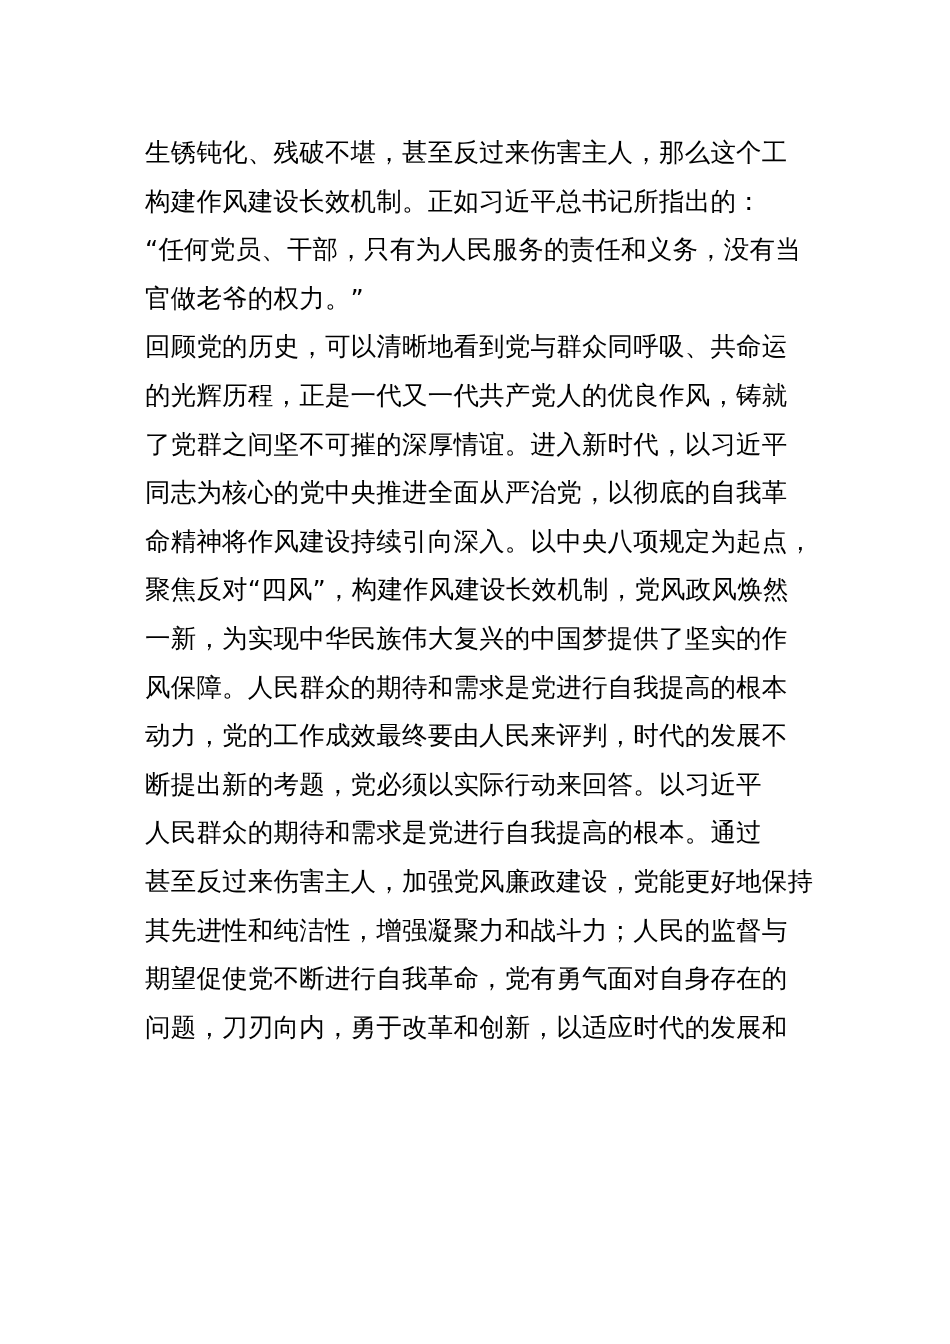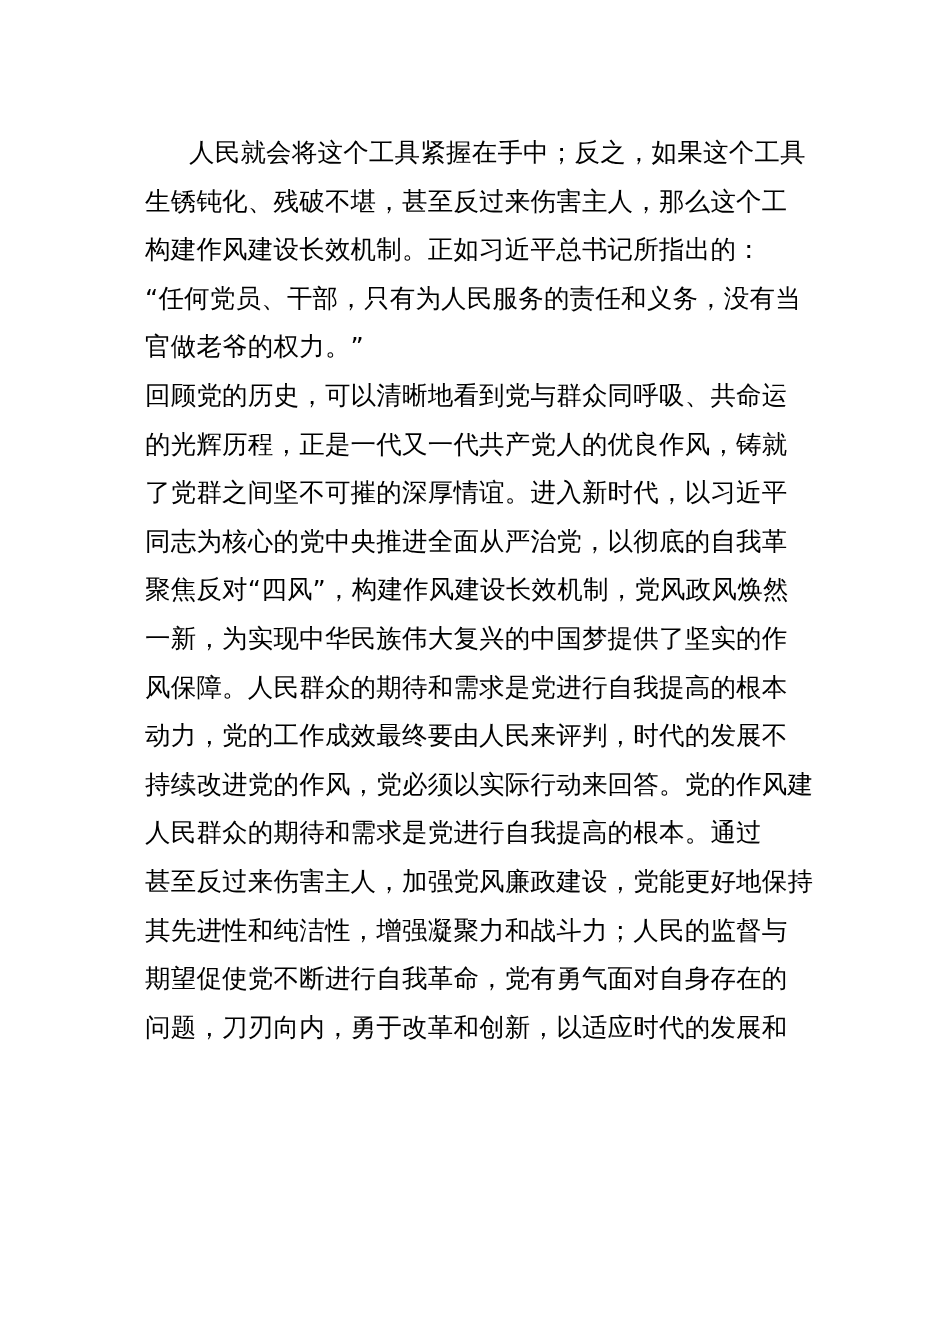--- a/index.html
+++ b/index.html
@@ -39,33 +39,33 @@
     }
     .indent {
       padding-left: 44px;
     }
   </style>
 </head>
 <body>
 
 <div class="page">
   <div class="text-block">
-    <span class="line indent">人民就会将这个工具紧握在手中；反之，如果这个工具</span>
     <span class="line">生锈钝化、残破不堪，甚至反过来伤害主人，那么这个工</span>
     <span class="line">构建作风建设长效机制。正如习近平总书记所指出的：</span>
     <span class="line">“任何党员、干部，只有为人民服务的责任和义务，没有当</span>
     <span class="line">官做老爷的权力。”</span>
     <span class="line">回顾党的历史，可以清晰地看到党与群众同呼吸、共命运</span>
     <span class="line">的光辉历程，正是一代又一代共产党人的优良作风，铸就</span>
     <span class="line">了党群之间坚不可摧的深厚情谊。进入新时代，以习近平</span>
     <span class="line">同志为核心的党中央推进全面从严治党，以彻底的自我革</span>
+    <span class="line">命精神将作风建设持续引向深入。以中央八项规定为起点，</span>
     <span class="line">聚焦反对“四风”，构建作风建设长效机制，党风政风焕然</span>
     <span class="line">一新，为实现中华民族伟大复兴的中国梦提供了坚实的作</span>
     <span class="line">风保障。人民群众的期待和需求是党进行自我提高的根本</span>
     <span class="line">动力，党的工作成效最终要由人民来评判，时代的发展不</span>
-    <span class="line">持续改进党的作风，党必须以实际行动来回答。党的作风建</span>
+    <span class="line">断提出新的考题，党必须以实际行动来回答。以习近平</span>
     <span class="line">人民群众的期待和需求是党进行自我提高的根本。通过</span>
     <span class="line">甚至反过来伤害主人，加强党风廉政建设，党能更好地保持</span>
     <span class="line">其先进性和纯洁性，增强凝聚力和战斗力；人民的监督与</span>
     <span class="line">期望促使党不断进行自我革命，党有勇气面对自身存在的</span>
     <span class="line">问题，刀刃向内，勇于改革和创新，以适应时代的发展和</span>
   </div>
 </div>
 
 </body></html>

